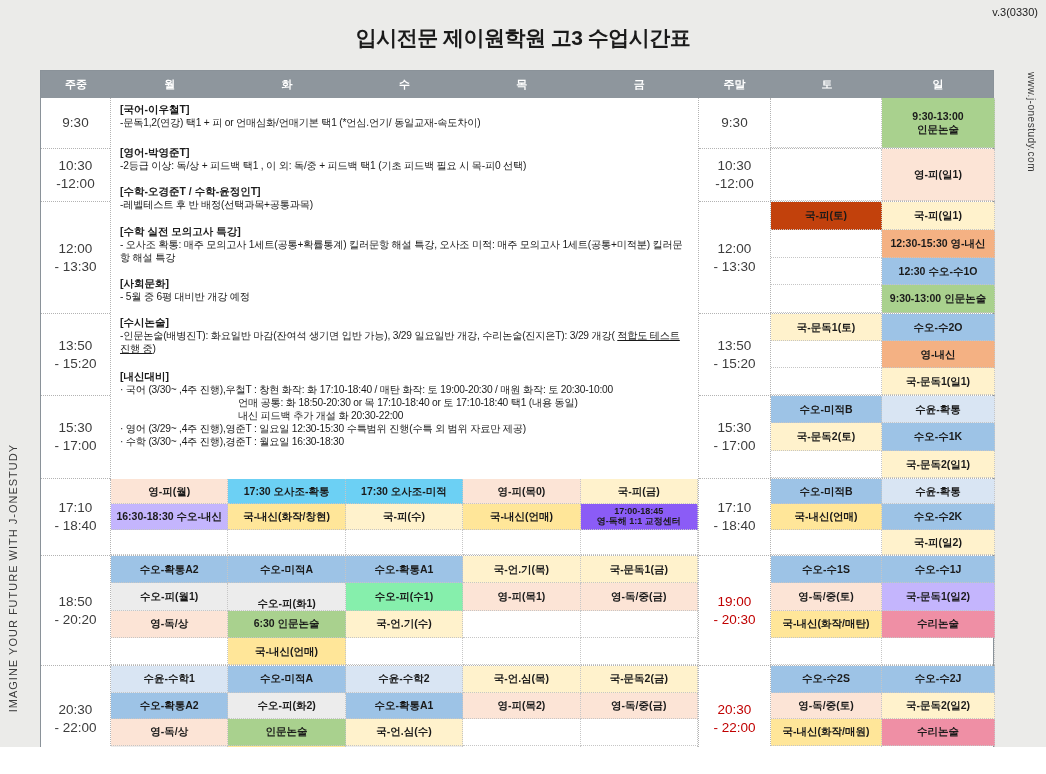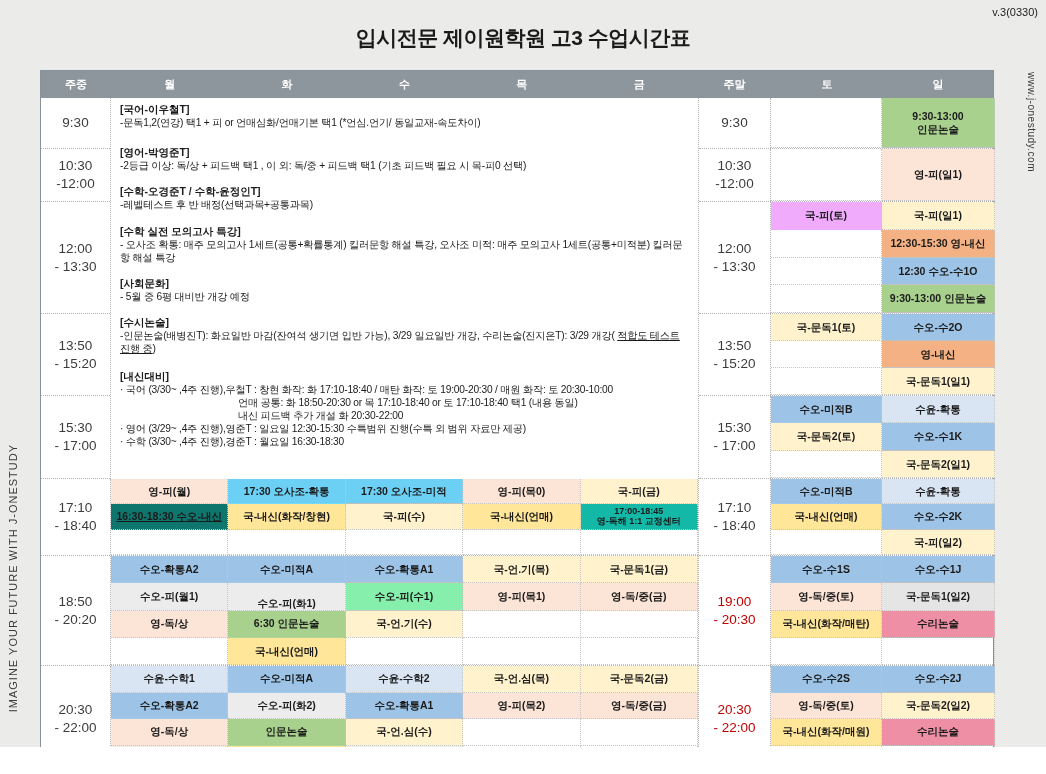--- a/index.html
+++ b/index.html
@@ -136,33 +136,33 @@
           </div>
           <div class="cell" style="background: rgb(108, 208, 244);">
             <div>17:30 오사조-미적</div>
           </div>
           <div class="cell" style="background: rgb(252, 228, 214);">
             <div>영-피(목0)</div>
           </div>
           <div class="cell" style="background: rgb(255, 242, 204);">
             <div>국-피(금)</div>
           </div>
-          <div class="cell" style="background: #0f766e; text-decoration: underline;">
+          <div class="cell" style="background: #c4b5fd;">
             <div>16:30-18:30 수오-내신</div>
           </div>
           <div class="cell" style="background: rgb(255, 230, 153);">
             <div>국-내신(화작/창현)</div>
           </div>
           <div class="cell" style="background: rgb(255, 242, 204);">
             <div>국-피(수)</div>
           </div>
           <div class="cell" style="background: rgb(255, 230, 153);">
             <div>국-내신(언매)</div>
           </div>
-          <div class="cell small" style="background: #14b8a6;">
+          <div class="cell small" style="background: #8b5cf6;">
             <div>17:00-18:45</div>
             <div>영-독해 1:1 교정센터</div>
           </div>
           <div class="cell"></div>
           <div class="cell"></div>
           <div class="cell"></div>
           <div class="cell"></div>
           <div class="cell"></div>
         </div>
         <div class="blk wblk" style="height: 110px; grid-template-rows: repeat(4, 1fr);">
@@ -297,21 +297,21 @@
           <div class="cell"></div>
           <div class="cell" style="background: rgb(252, 228, 214);">
             <div>영-피(일1)</div>
           </div>
         </div>
         <div class="blk weblk" style="height: 112px; grid-template-rows: repeat(4, 1fr);">
           <div class="time-cell grid-time" style="grid-row: 1 / span 4;">
             <div>12:00</div>
             <div>- 13:30</div>
           </div>
-          <div class="cell" style="background: #f0abfc;">
+          <div class="cell" style="background: #c2410c;">
             <div>국-피(토)</div>
           </div>
           <div class="cell" style="background: rgb(255, 242, 204);">
             <div>국-피(일1)</div>
           </div>
           <div class="cell"></div>
           <div class="cell" style="background: rgb(244, 177, 131);">
             <div>12:30-15:30 영-내신</div>
           </div>
           <div class="cell"></div>
@@ -394,21 +394,21 @@
           </div>
           <div class="cell" style="background: rgb(157, 195, 230);">
             <div>수오-수1S</div>
           </div>
           <div class="cell" style="background: rgb(157, 195, 230);">
             <div>수오-수1J</div>
           </div>
           <div class="cell" style="background: rgb(252, 228, 214);">
             <div>영-독/중(토)</div>
           </div>
-          <div class="cell" style="background: #e5e5e5;">
+          <div class="cell" style="background: #c4b5fd;">
             <div>국-문독1(일2)</div>
           </div>
           <div class="cell" style="background: rgb(255, 230, 153);">
             <div>국-내신(화작/매탄)</div>
           </div>
           <div class="cell" style="background: rgb(239, 143, 165);">
             <div>수리논술</div>
           </div>
           <div class="cell"></div>
           <div class="cell"></div>

